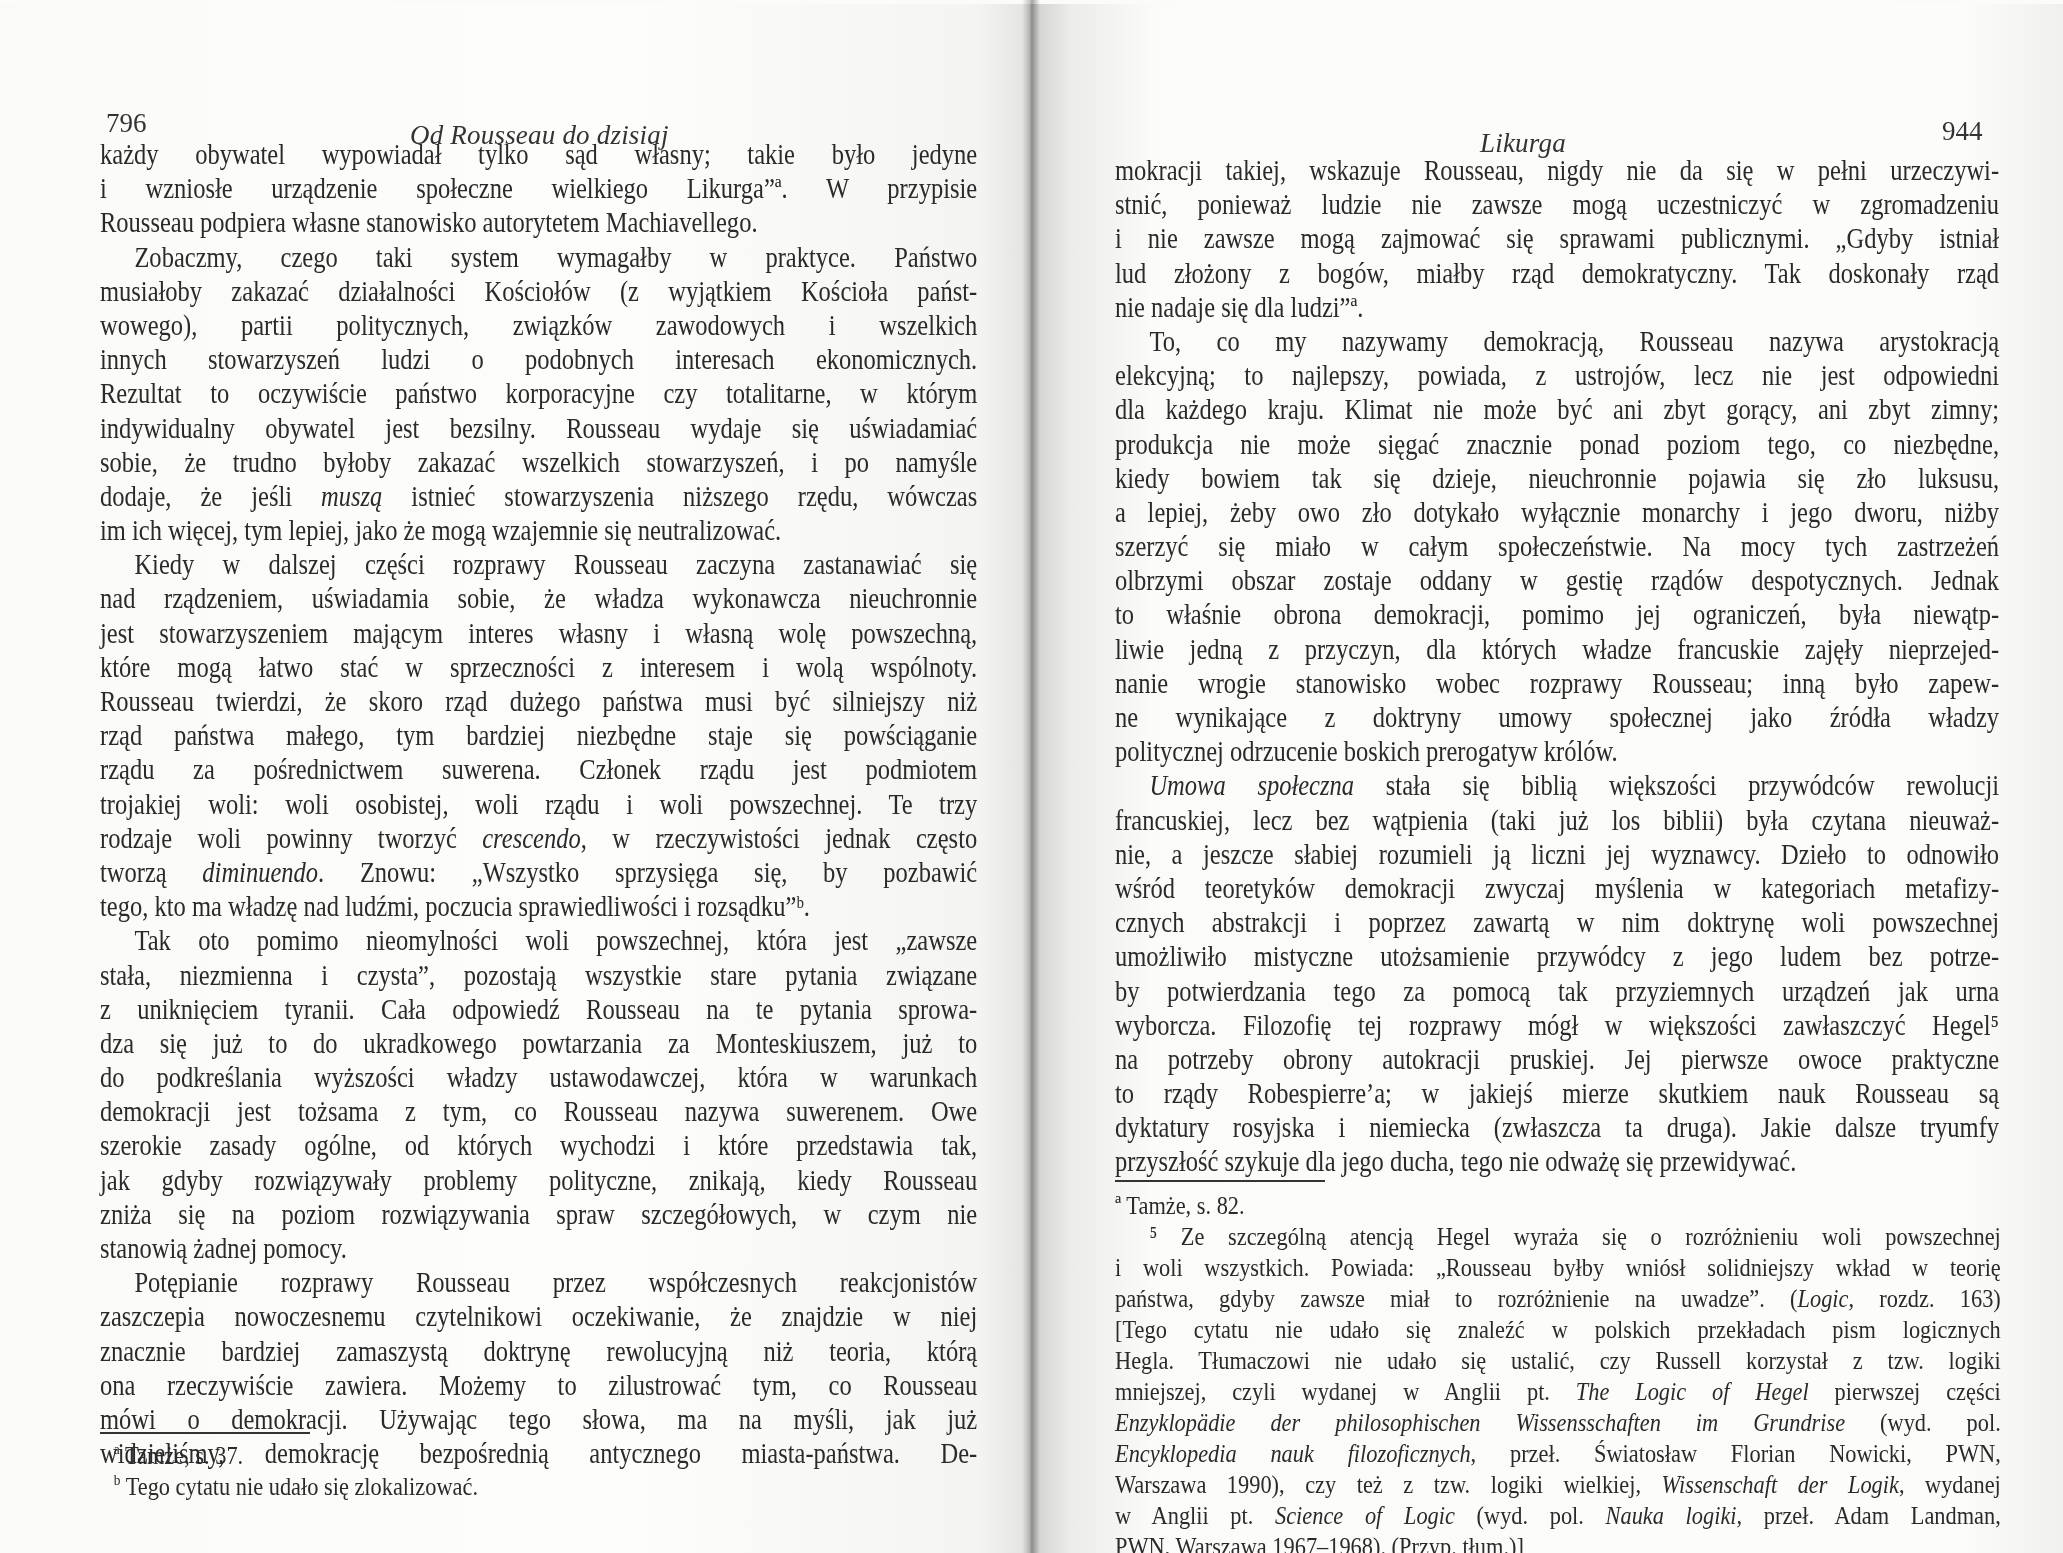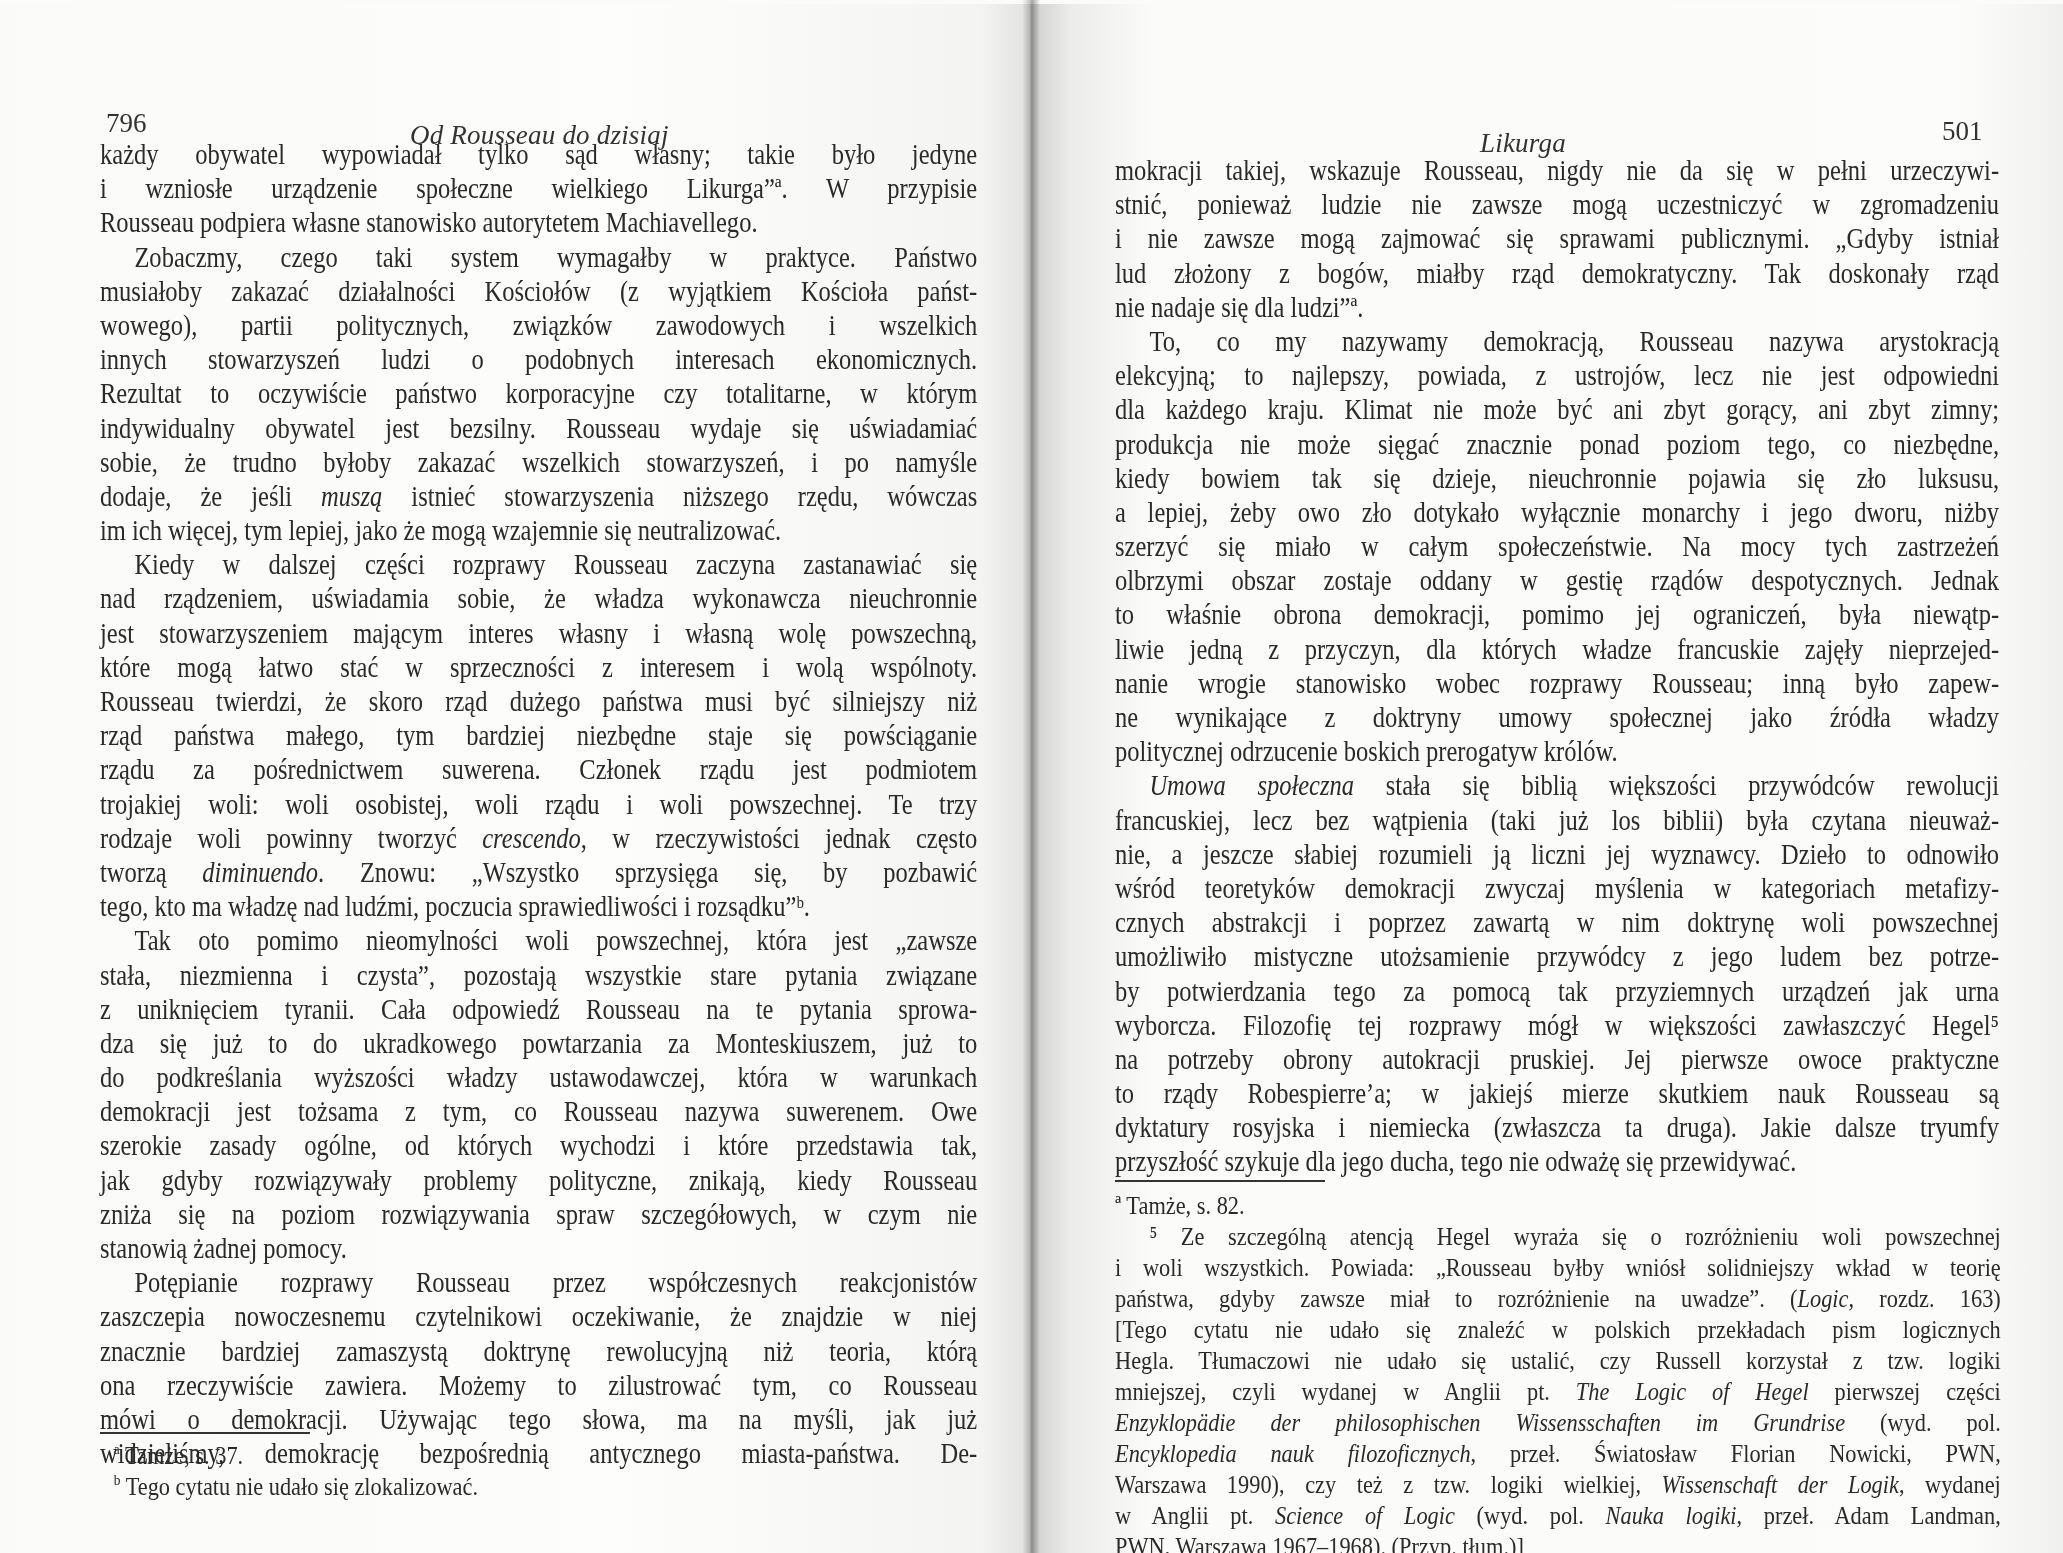--- a/index.html
+++ b/index.html
@@ -82,21 +82,21 @@
       </div>
     <div class="fn-rule" style="left:100px; top:1428px; width:210px;"></div>
     <div class="fn" id="left-fn" style="left:100px; top:1436px; width:700px;">
         <div class="line last"><span class="txt" style="width: 900px; padding-left: 16px;"><sup>a</sup> Tamże, s. 37.</span></div>
         <div class="line last"><span class="txt" style="width: 900px; padding-left: 16px;"><sup>b</sup> Tego cytatu nie udało się zlokalizować.</span></div>
       </div>
   </div>
 
   <div class="page page-right">
     <div class="header running" style="left:450px; top:110px;">Likurga</div>
-    <div class="header folio" style="left:912px; top:110px;">501</div>
+    <div class="header folio" style="left:912px; top:110px;">944</div>
     <div class="lines right-lines" id="right-body" style="left:85px;">
         <div class="line"><span class="txt" style="width: 1028px;">mokracji takiej, wskazuje Rousseau, nigdy nie da się w pełni urzeczywi-</span></div>
         <div class="line"><span class="txt" style="width: 1028px;">stnić, ponieważ ludzie nie zawsze mogą uczestniczyć w zgromadzeniu</span></div>
         <div class="line"><span class="txt" style="width: 1028px;">i nie zawsze mogą zajmować się sprawami publicznymi. „Gdyby istniał</span></div>
         <div class="line"><span class="txt" style="width: 1028px;">lud złożony z bogów, miałby rząd demokratyczny. Tak doskonały rząd</span></div>
         <div class="line last"><span class="txt" style="width: 1028px;">nie nadaje się dla ludzi”ª.</span></div>
         <div class="line"><span class="txt" style="width: 1028px; text-indent: 40px;">To, co my nazywamy demokracją, Rousseau nazywa arystokracją</span></div>
         <div class="line"><span class="txt" style="width: 1028px;">elekcyjną; to najlepszy, powiada, z ustrojów, lecz nie jest odpowiedni</span></div>
         <div class="line"><span class="txt" style="width: 1028px;">dla każdego kraju. Klimat nie może być ani zbyt gorący, ani zbyt zimny;</span></div>
         <div class="line"><span class="txt" style="width: 1028px;">produkcja nie może sięgać znacznie ponad poziom tego, co niezbędne,</span></div>

